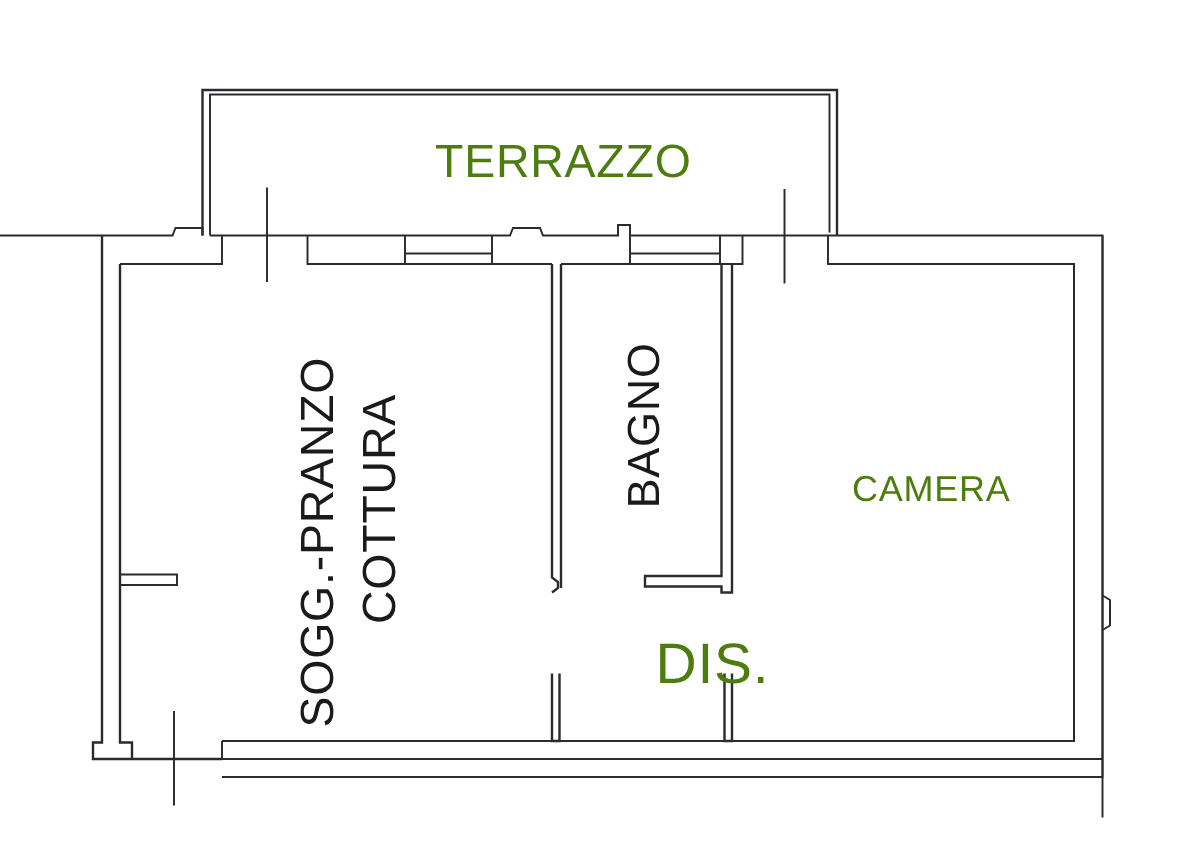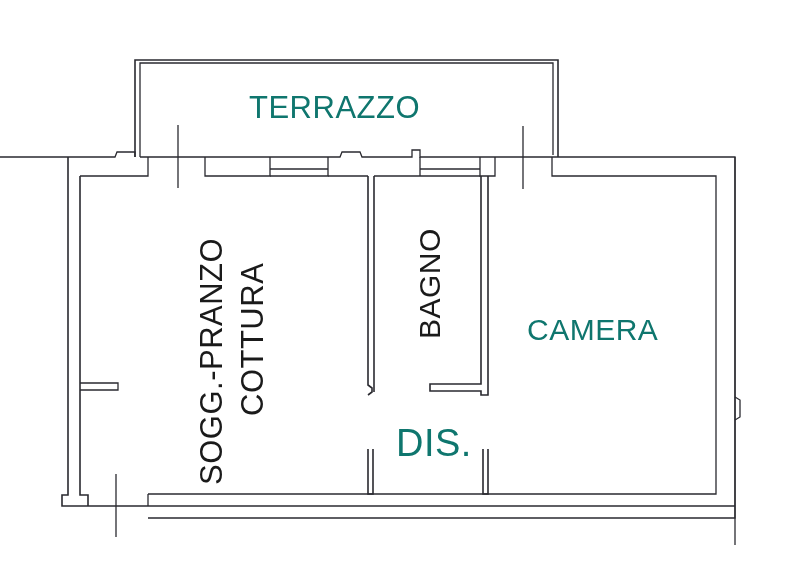--- a/index.html
+++ b/index.html
@@ -4,27 +4,28 @@
   <style>
     html, body { margin: 0; padding: 0; background: #ffffff; }
     body { width: 797px; height: 562px; overflow: hidden; position: relative; }
     .plan { position: absolute; left: 0; top: 0; width: 797px; height: 562px; }
     .plan svg { position: absolute; left: 0; top: 0; }
     .wall { fill: none; stroke: #2a2a30; stroke-width: 1.6; }
     .thin { fill: none; stroke: #2a2a30; stroke-width: 1.3; }
     .label {
       position: absolute;
       font-family: "Liberation Sans", sans-serif;
-      color: #0f766e;
+      color: #4d7c0f;
       white-space: nowrap;
       letter-spacing: 0.5px;
       line-height: 1;
+      margin-left: 41px;
     }
     .lbl-terrazzo { left: 249px; top: 92px; font-size: 31px; }
-    .lbl-camera { left: 527px; top: 315px; font-size: 30px; }
+    .lbl-camera { left: 527px; top: 315px; font-size: 24px; }
     .lbl-dis { left: 396px; top: 424px; font-size: 38px; }
     .rot {
       position: absolute;
       transform-origin: 0 0;
       transform: rotate(-90deg);
       font-family: "Liberation Sans", sans-serif;
       color: #1a1a1a;
       white-space: nowrap;
       line-height: 1;
       letter-spacing: 0.5px;

